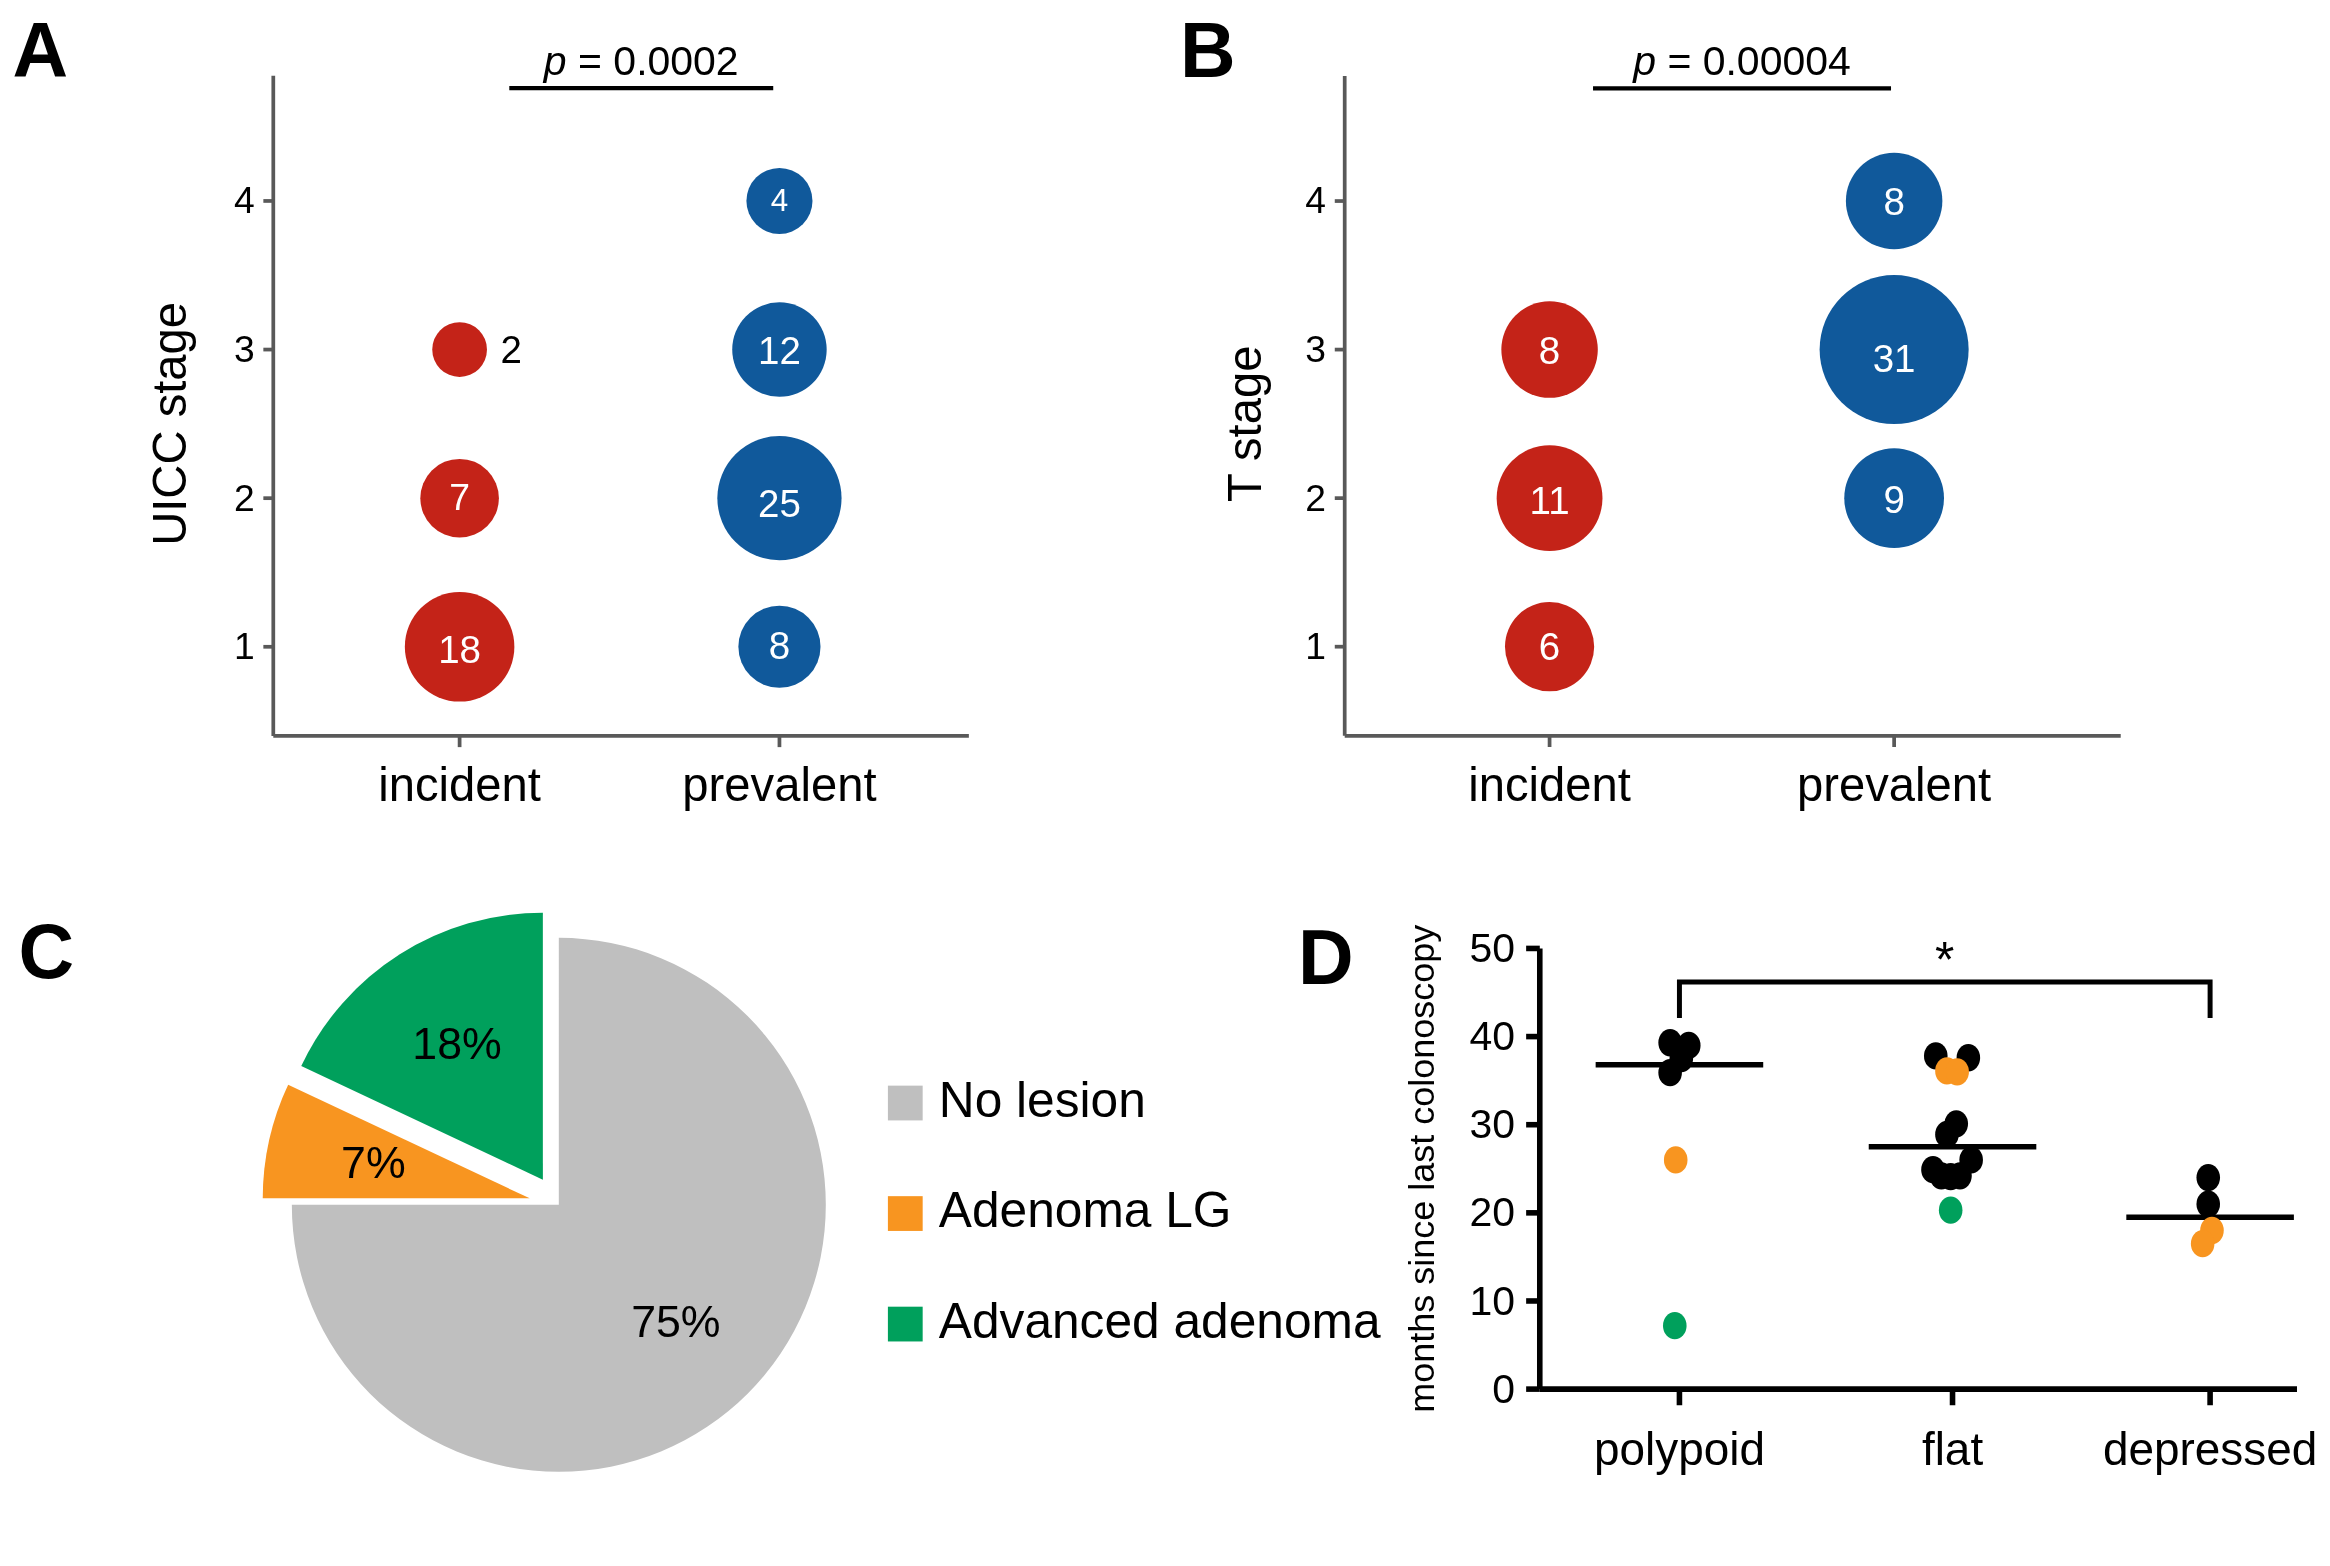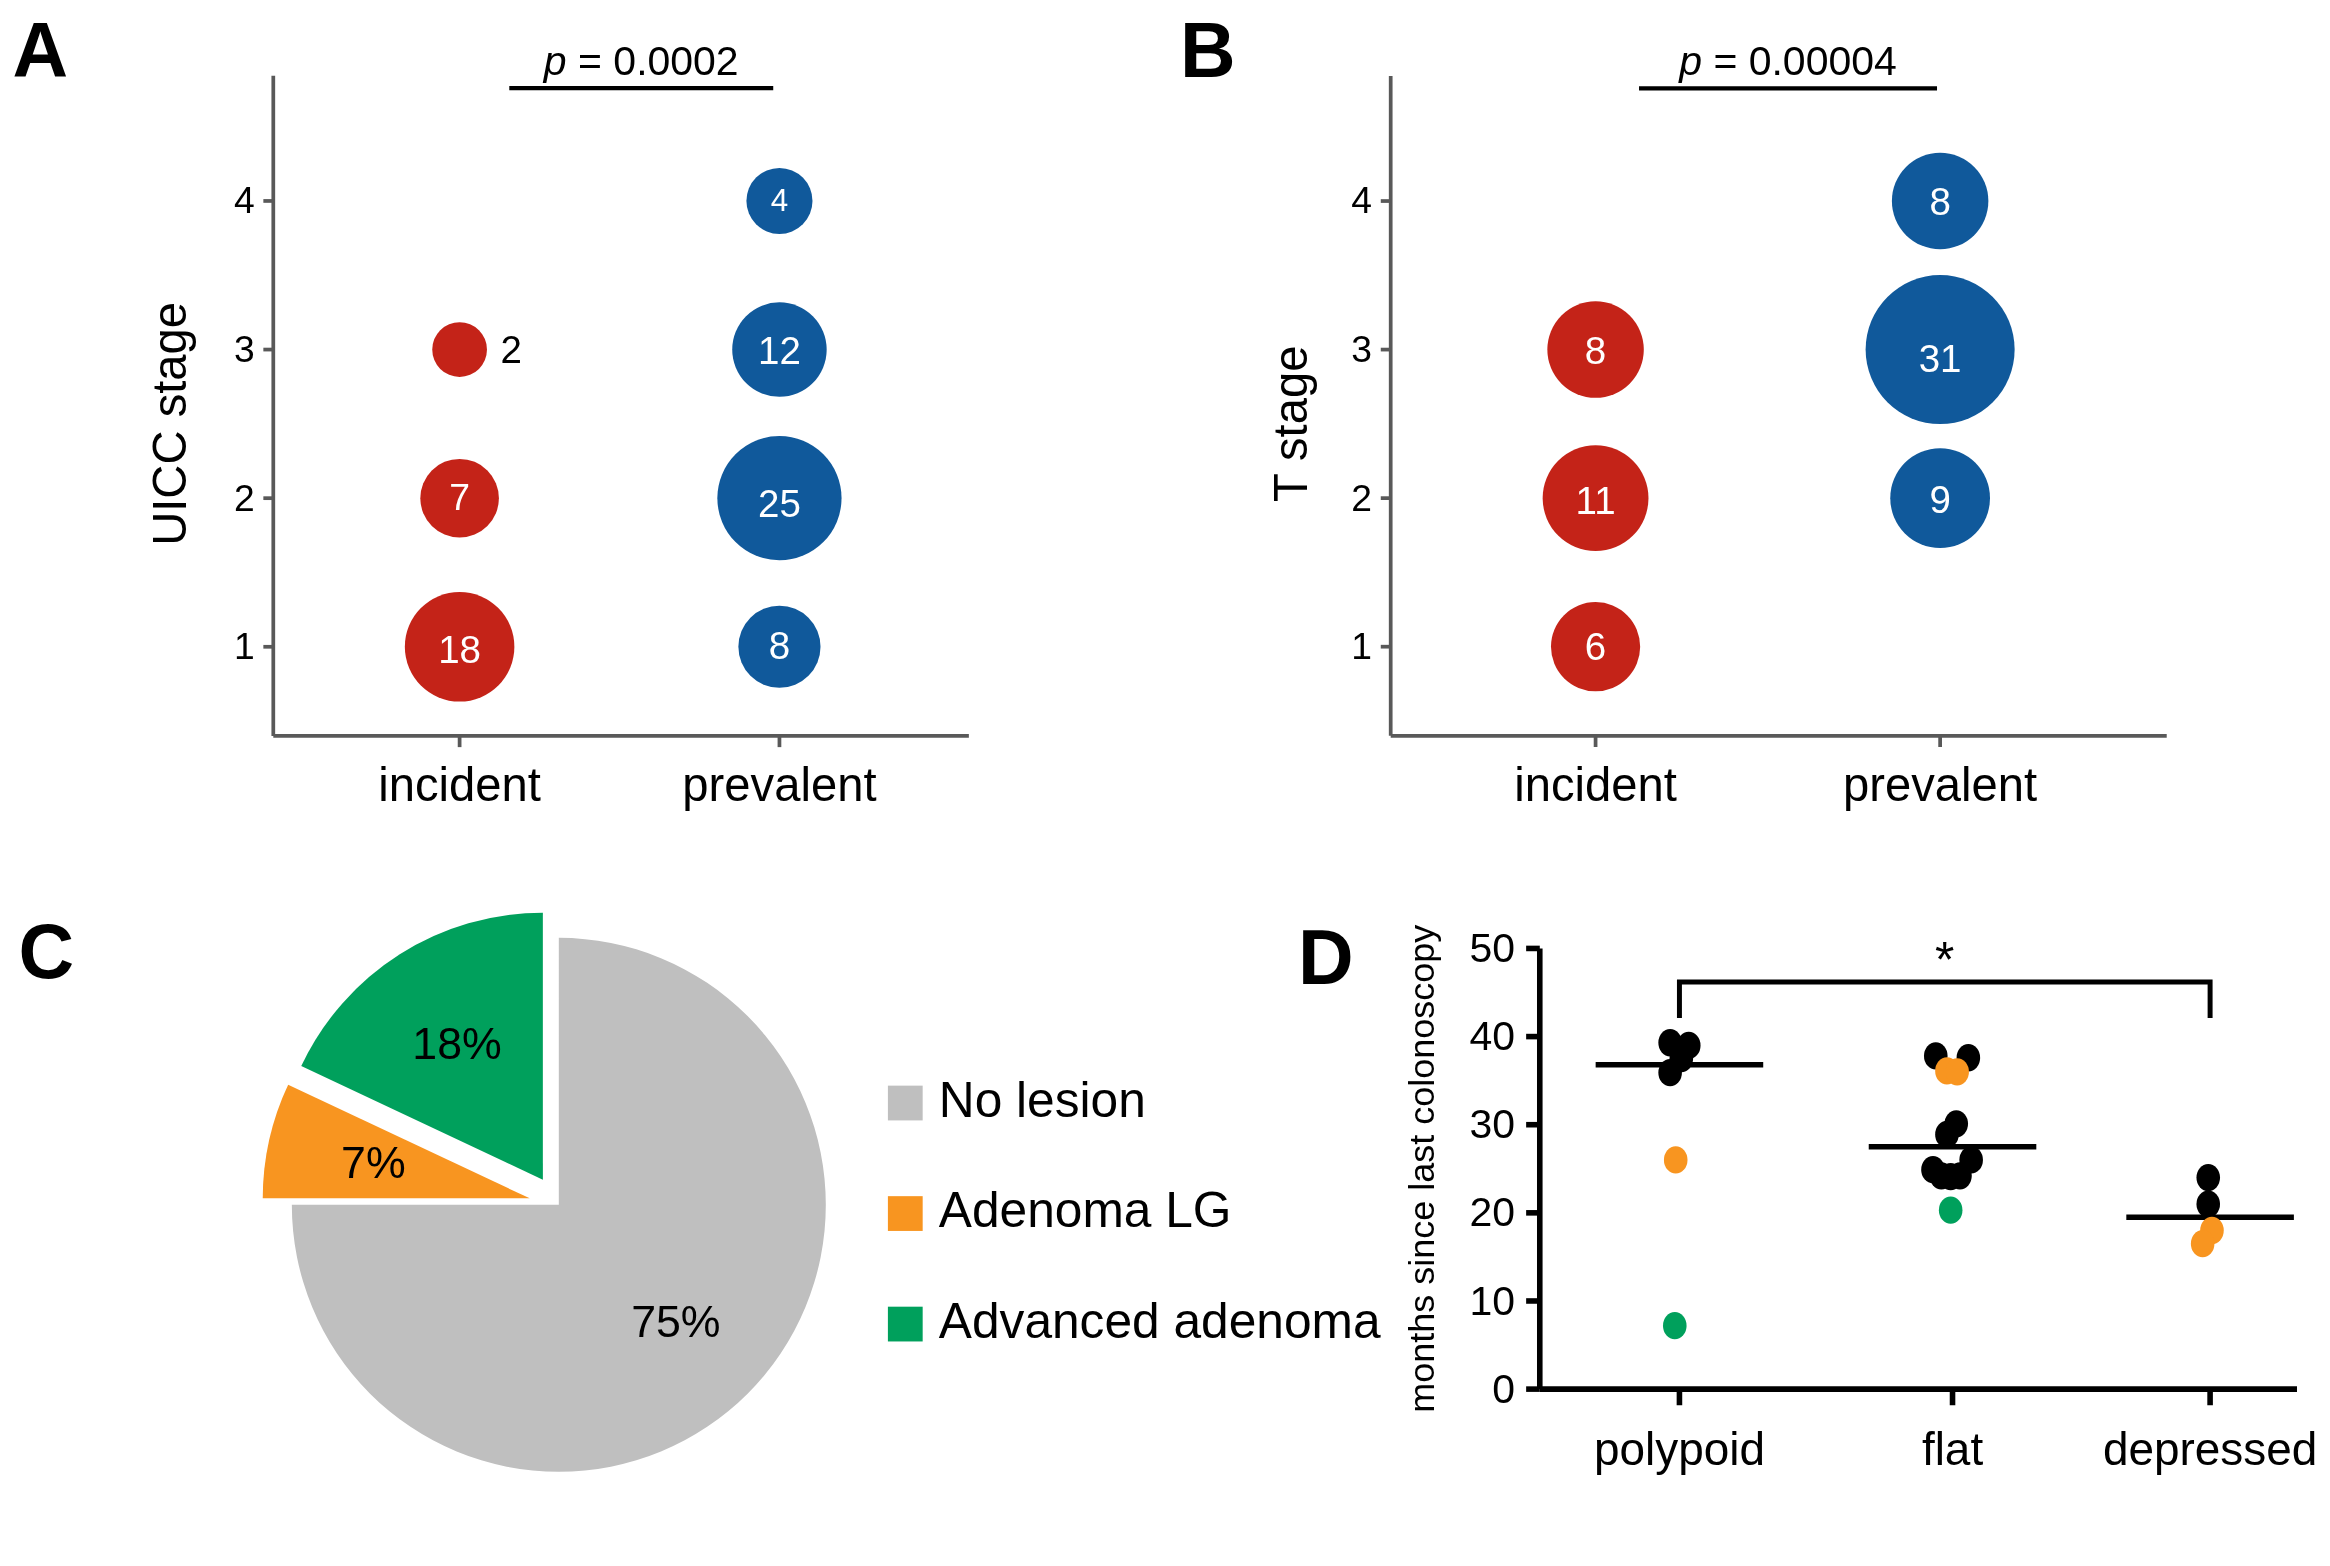--- a/index.html
+++ b/index.html
@@ -44,21 +44,21 @@
       <circle cx="1255" cy="562.8571428571428" r="76.03998519614896" fill="#10599B"></circle>
       <text x="1255" y="585.6691384159875" text-anchor="middle" font-size="62" fill="#ffffff">12</text>
       <circle cx="1255" cy="802.1428571428571" r="100" fill="#10599B"></circle>
       <text x="1255" y="832.1428571428571" text-anchor="middle" font-size="62" fill="#ffffff">25</text>
       <circle cx="1255" cy="1041.4285714285713" r="66.12346314604056" fill="#10599B"></circle>
       <text x="1255" y="1061.2656103723834" text-anchor="middle" font-size="62" fill="#ffffff">8</text>
     </svg>
 </div>
 
 <div class="plabel" style="left:1180px;top:12.4px;">B</div>
-<div class="panel" style="left:1161px;top:0;width:1169px;height:826px;">
+<div class="panel" style="left:1115px;top:0;width:1169px;height:826px;">
   <svg id="svgB" width="1169" height="826" viewBox="0 0 1883 1330">
       <line x1="770" y1="142" x2="1250" y2="142" stroke="#000" stroke-width="7"></line>
       <text x="1010" y="120" text-anchor="middle" font-size="66" fill="#000"><tspan font-style="italic">p</tspan><tspan> = 0.00004</tspan></text>
       <line x1="370" y1="122" x2="370" y2="1185" stroke="#595959" stroke-width="6"></line>
       <line x1="370" y1="1185" x2="1620" y2="1185" stroke="#595959" stroke-width="6"></line>
       <line x1="354" y1="1041.4285714285713" x2="370" y2="1041.4285714285713" stroke="#595959" stroke-width="6"></line>
       <text x="340" y="1061.4285714285713" text-anchor="end" font-size="60" fill="#000">1</text>
       <line x1="354" y1="802.1428571428571" x2="370" y2="802.1428571428571" stroke="#595959" stroke-width="6"></line>
       <text x="340" y="822.1428571428571" text-anchor="end" font-size="60" fill="#000">2</text>
       <line x1="354" y1="562.8571428571428" x2="370" y2="562.8571428571428" stroke="#595959" stroke-width="6"></line>

